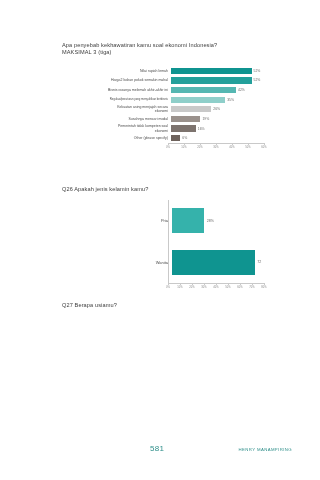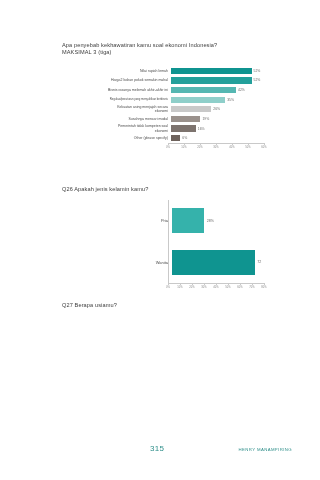--- a/index.html
+++ b/index.html
@@ -288,17 +288,17 @@
         <div class="tick" style="left: 87.5%;"></div>
         <div class="tick-label" style="left: 87.5%;">70%</div>
         <div class="tick" style="left: 100%;"></div>
         <div class="tick-label" style="left: 100%;">80%</div>
       </div>
   </div>
 
   <div class="q-head" id="head-q27">Q27 Berapa usiamu?</div>
 
   <div class="footer">
-    <div class="page-num">315</div>
+    <div class="page-num">581</div>
     <div class="author">HENRY MANAMPIRING</div>
   </div>
 
 </div>
 
 </body></html>

